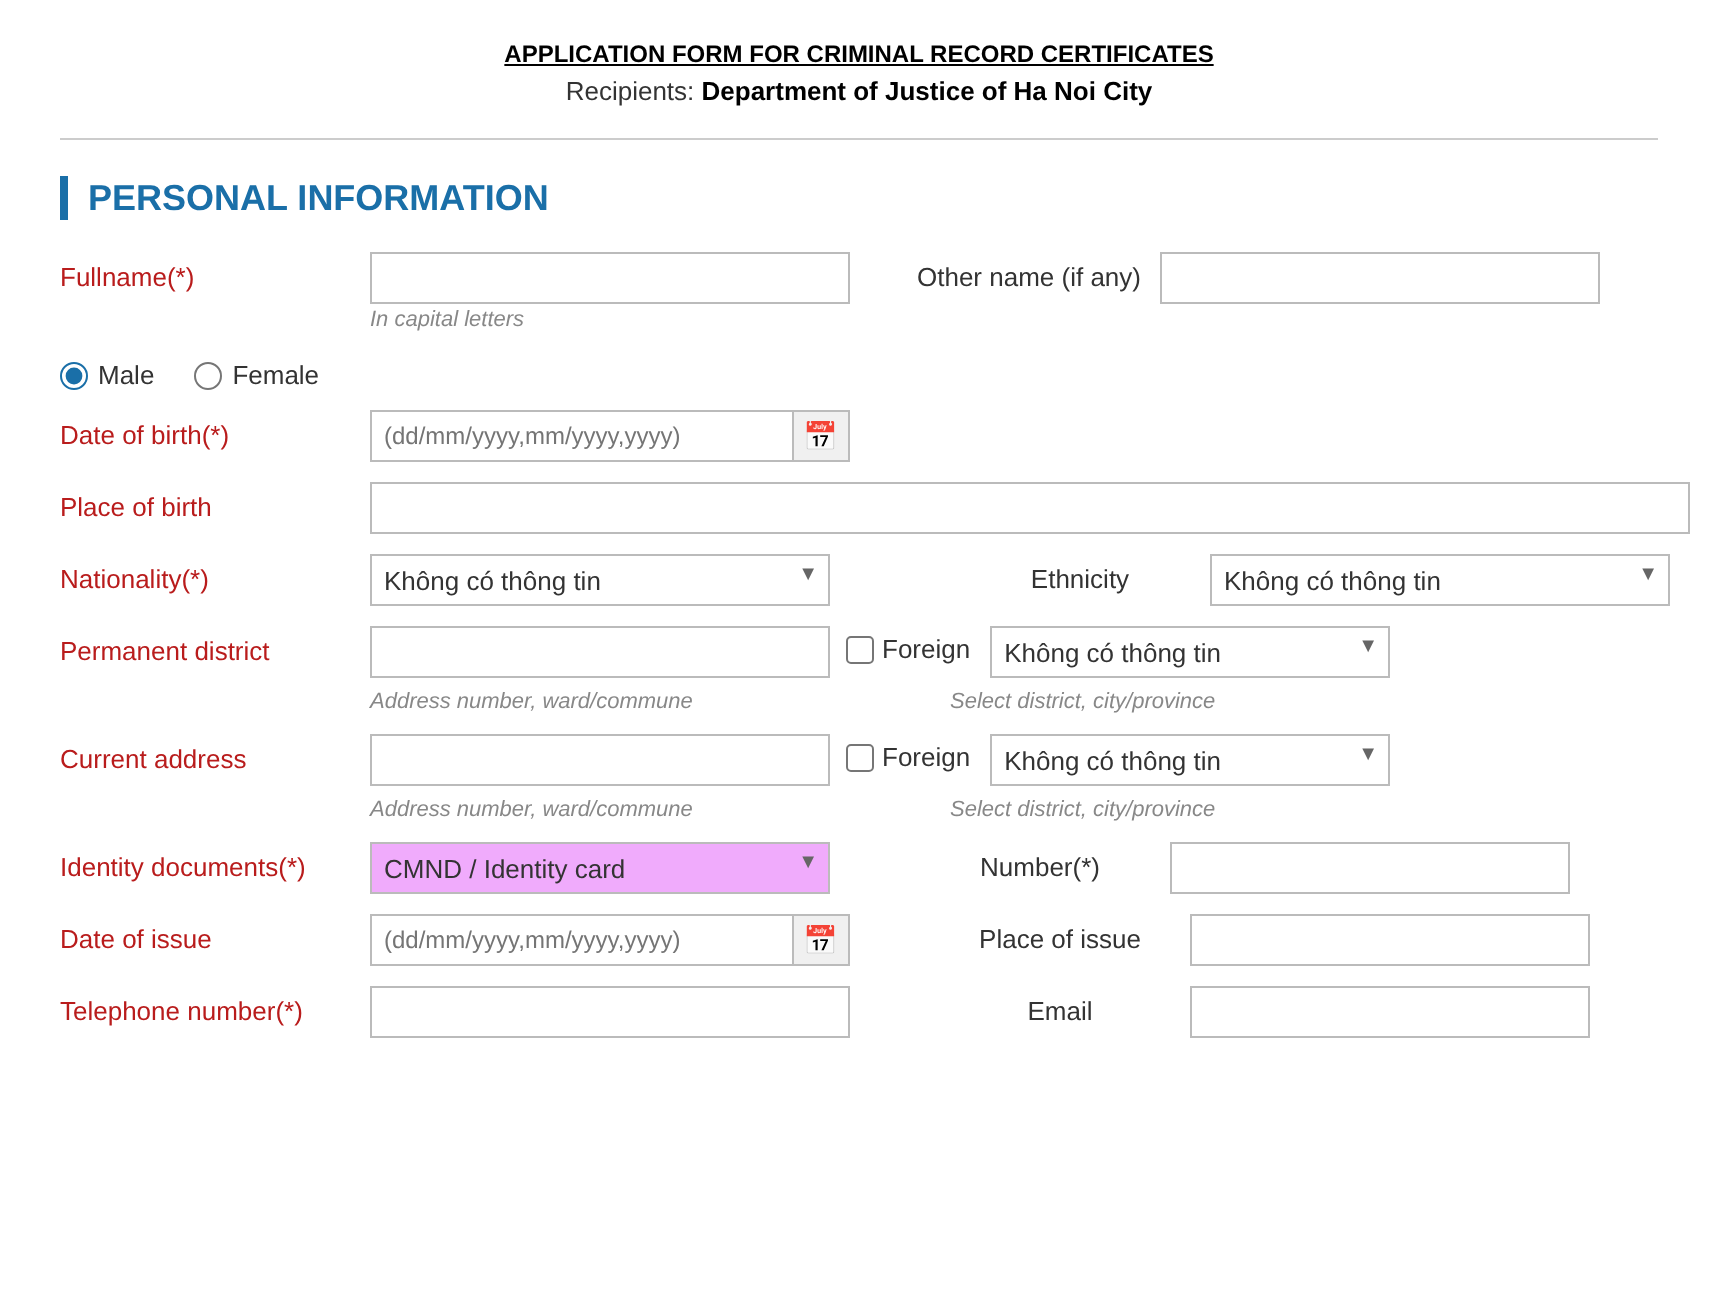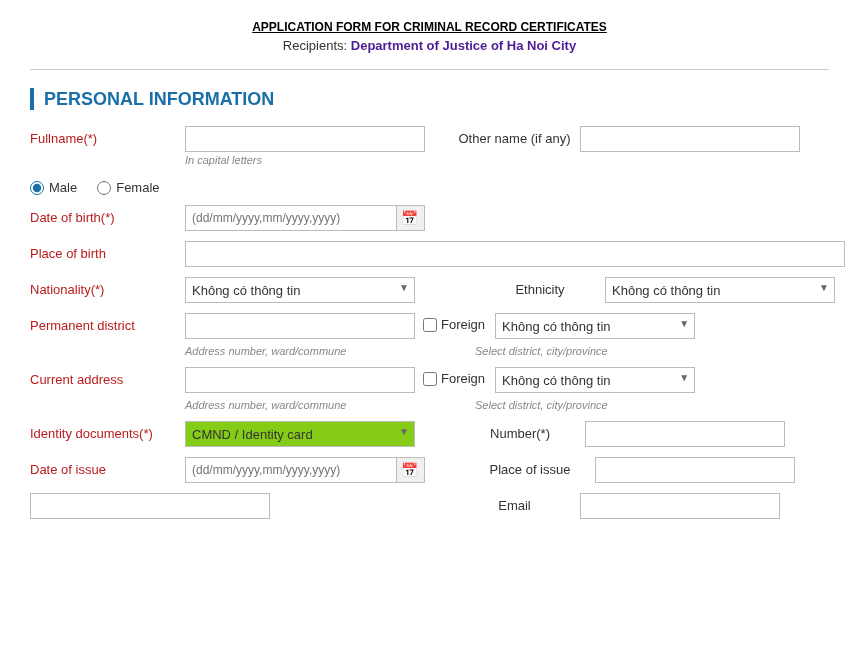--- a/index.html
+++ b/index.html
@@ -21,21 +21,21 @@
       margin-bottom: 4px;
       text-decoration: underline;
     }
     .recipients-line {
       text-align: center;
       font-size: 13px;
       color: #333;
       margin-bottom: 16px;
     }
     .recipients-line a {
-      color: #4c1d95;
+      color: #000000;
       text-decoration: none;
       font-weight: bold;
     }
     .divider {
       border: none;
       border-top: 1px solid #ccc;
       margin-bottom: 18px;
     }
     .section-header {
       display: flex;
@@ -210,21 +210,21 @@
     .identity-select-wrapper {
       position: relative;
       width: 230px;
     }
     .identity-select-wrapper select {
       width: 100%;
       height: 26px;
       border: 1px solid #bbb;
       padding: 2px 24px 2px 6px;
       font-size: 13px;
-      background: #84cc16;
+      background: #f0abfc;
       color: #333;
       appearance: none;
       cursor: pointer;
     }
     .identity-select-wrapper::after {
       content: '▼';
       position: absolute;
       right: 6px;
       top: 5px;
       font-size: 10px;
@@ -439,20 +439,21 @@
     <div class="col-right" style="margin-left:40px;">
       <div class="right-label">Place of issue</div>
       <div class="right-field">
         <input type="text" class="small-input" style="">
       </div>
     </div>
   </div>
 
   <div class="two-col-row">
     <div class="col-left">
+      <div class="form-label">Telephone number(*)</div>
       <div class="form-field">
         <input type="text" style="width: 240px; height: 26px; border: 1px solid rgb(187, 187, 187); padding: 2px 6px; font-size: 13px;">
       </div>
     </div>
     <div class="col-right" style="margin-left:40px;">
       <div class="right-label">Email</div>
       <div class="right-field">
         <input type="text" class="small-input" style="">
       </div>
     </div>

